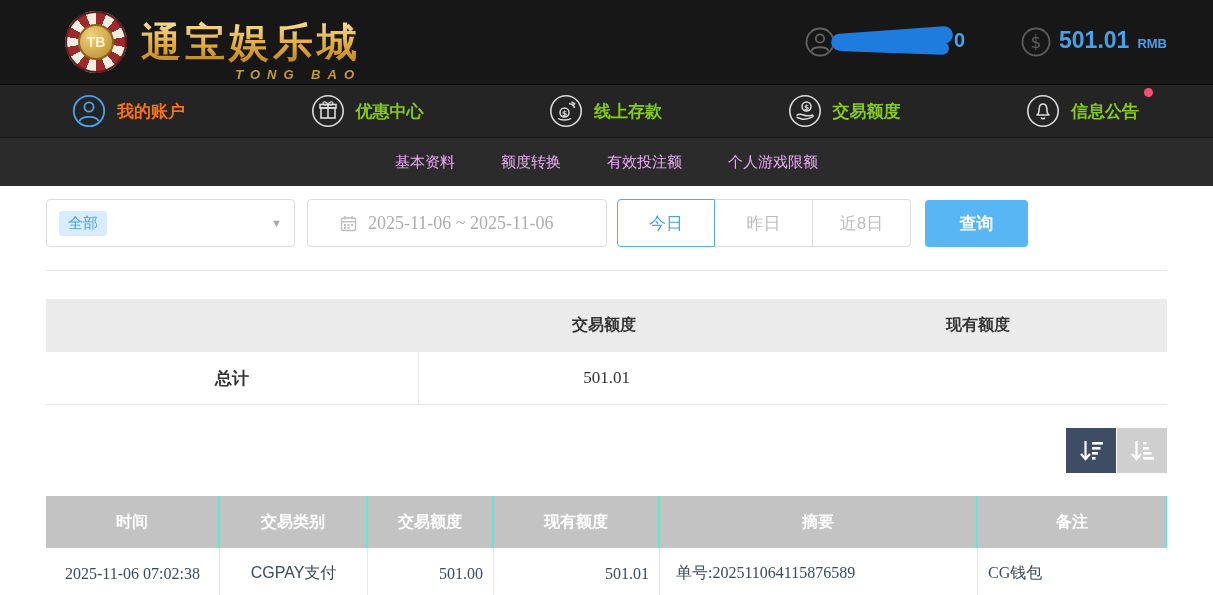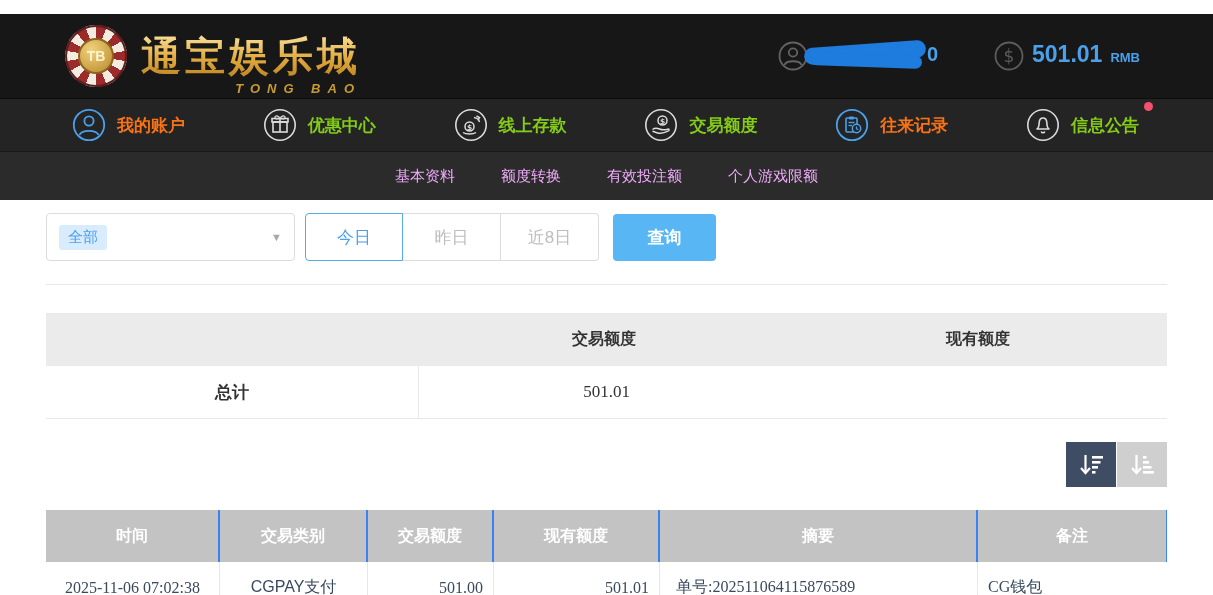--- a/index.html
+++ b/index.html
@@ -1,20 +1,20 @@
 <!DOCTYPE html>
 <html><head>
 <meta charset="utf-8">
 <style>
   * { margin:0; padding:0; box-sizing:border-box; }
   html,body { width:1213px; height:595px; overflow:hidden; background:#fff;
               font-family:"Liberation Sans","DejaVu Sans",sans-serif; }
 
   
-  .top-header { height:84px; background:#171717; display:flex; align-items:center; padding:0 73px 0 65px;margin-top:14px; }
+  .top-header { height:84px; background:#171717; display:flex; align-items:center; padding:0 46px 0 65px; }
   .logo { display:flex; align-items:center; gap:14px; }
   .chip { width:62px; height:62px; border-radius:50%;
           background:repeating-conic-gradient(#9e2b2b 0 20deg,#f3ece0 20deg 40deg);
           display:flex; align-items:center; justify-content:center;
           box-shadow:0 0 0 2px #5a1f1f inset; }
   .chip-inner { width:36px; height:36px; border-radius:50%;
           background:radial-gradient(circle at 35% 30%,#f0d27a,#b9882c);
           border:2px solid #8a6420; color:#fdf3cf; font-size:14px; font-weight:bold;
           display:flex; align-items:center; justify-content:center; }
   .brand-text { position:relative; }
@@ -92,21 +92,21 @@
   
   .sort-row { margin-top:23px; display:flex; justify-content:flex-end; gap:1px; }
   .sort-btn { width:50px; height:45px; border:none; display:flex; align-items:center;
           justify-content:center; cursor:pointer; }
   .sort-desc { background:#3e4d63; }
   .sort-asc { background:#cfcfcf; }
 
   
   .records-table { margin-top:23px; }
   .rec-head { display:grid; grid-template-columns:172px 146px 124px 164px 316px 188px;
-          column-gap:2px; background:#3b82f6; }
+          column-gap:2px; background:#5eead4; }
   .rec-head > div { height:52px; background:#c3c3c3; color:#fff; font-size:16px; font-weight:bold;
           display:flex; align-items:center; justify-content:center; }
   .rec-row { display:grid; grid-template-columns:174px 148px 126px 166px 318px 188px;
           color:#3a4a5e; font-size:16px; }
   .rec-row > div { height:52px; display:flex; align-items:center; border-bottom:1px solid #e8e8e8;
           font-family:"Liberation Serif","DejaVu Serif",serif; }
   .rec-row .c-time { justify-content:center; border-right:1px solid #e8e8e8; }
   .rec-row .c-type { justify-content:center; border-right:1px solid #e8e8e8;
           font-family:"Liberation Sans",sans-serif; }
   .rec-row .c-amt { justify-content:flex-end; padding-right:10px; border-right:1px solid #e8e8e8; }
@@ -187,32 +187,20 @@
   <div class="nav-item">
     <svg width="34" height="34" viewBox="0 0 34 34">
       <circle cx="17" cy="17" r="15.2" fill="none" stroke="#dcdcdc" stroke-width="1.6"></circle>
       <circle cx="18.5" cy="12.5" r="4.5" fill="none" stroke="#dcdcdc" stroke-width="1.5"></circle>
       <text x="18.5" y="15.5" text-anchor="middle" font-size="7.5" fill="#dcdcdc" font-family="DejaVu Sans">$</text>
       <path d="M8.5 21.5c2-1.5 4.5-1.5 7-.5s6 .8 8 .2c1.5-.5 2.5 1 .5 2-3 1.5-8 2.5-11 1.5l-4.5-1.5" fill="none" stroke="#dcdcdc" stroke-width="1.5"></path>
     </svg>
     <span>交易额度</span>
   </div>
 
-  <div class="nav-item active">
-    <svg width="34" height="34" viewBox="0 0 34 34">
-      <circle cx="17" cy="17" r="15.2" fill="none" stroke="#4aa0ea" stroke-width="1.8"></circle>
-      <rect x="11" y="10" width="11" height="14" rx="1" fill="none" stroke="#4aa0ea" stroke-width="1.6"></rect>
-      <rect x="14" y="8.5" width="5" height="3" rx="1" fill="#4aa0ea"></rect>
-      <line x1="13.5" y1="14.5" x2="19.5" y2="14.5" stroke="#4aa0ea" stroke-width="1.4"></line>
-      <line x1="13.5" y1="17.5" x2="17" y2="17.5" stroke="#4aa0ea" stroke-width="1.4"></line>
-      <circle cx="21.5" cy="20.5" r="4.2" fill="#242424" stroke="#4aa0ea" stroke-width="1.5"></circle>
-      <path d="M21.5 18.5v2.2l1.8 1" fill="none" stroke="#4aa0ea" stroke-width="1.3"></path>
-    </svg>
-    <span>往来记录</span>
-  </div>
 
   <div class="nav-item">
     <svg width="34" height="34" viewBox="0 0 34 34">
       <circle cx="17" cy="17" r="15.2" fill="none" stroke="#dcdcdc" stroke-width="1.6"></circle>
       <path d="M11 21c2-1 2-4 2.2-6.5.2-2.8 1.8-4.5 3.8-4.5s3.6 1.7 3.8 4.5C21 17 21 20 23 21z" fill="none" stroke="#dcdcdc" stroke-width="1.6" stroke-linejoin="round"></path>
       <path d="M15.2 23.5a1.9 1.9 0 0 0 3.6 0" fill="none" stroke="#dcdcdc" stroke-width="1.6"></path>
     </svg>
     <span>信息公告</span>
     <div class="nav-dot"></div>
   </div>
@@ -226,20 +214,34 @@
 </div>
 
 <div class="content">
 
   <div class="filter-row">
     <div class="type-select">
       <span class="type-tag">全部</span>
       <span class="caret">▼</span>
     </div>
 
+    <div class="date-input">
+      <svg width="17" height="17" viewBox="0 0 17 17">
+        <rect x="1.5" y="3" width="14" height="12.5" rx="1.5" fill="none" stroke="#bdbdbd" stroke-width="1.4"></rect>
+        <line x1="1.5" y1="6.8" x2="15.5" y2="6.8" stroke="#bdbdbd" stroke-width="1.4"></line>
+        <line x1="5" y1="1" x2="5" y2="4.5" stroke="#bdbdbd" stroke-width="1.4"></line>
+        <line x1="12" y1="1" x2="12" y2="4.5" stroke="#bdbdbd" stroke-width="1.4"></line>
+        <rect x="4" y="9" width="2" height="2" fill="#bdbdbd"></rect>
+          <rect x="7.5" y="9" width="2" height="2" fill="#bdbdbd"></rect>
+        <rect x="11" y="9" width="2" height="2" fill="#bdbdbd"></rect>
+          <rect x="4" y="12" width="2" height="2" fill="#bdbdbd"></rect>
+        <rect x="7.5" y="12" width="2" height="2" fill="#bdbdbd"></rect>
+      </svg>
+      <span class="date-text">2025-11-06 ~ 2025-11-06</span>
+    </div>
 
     <div class="quick-group">
       <button class="quick-btn active">今日</button>
       <button class="quick-btn">昨日</button>
       <button class="quick-btn">近8日</button>
     </div>
 
     <button class="search-btn">查询</button>
   </div>
 

